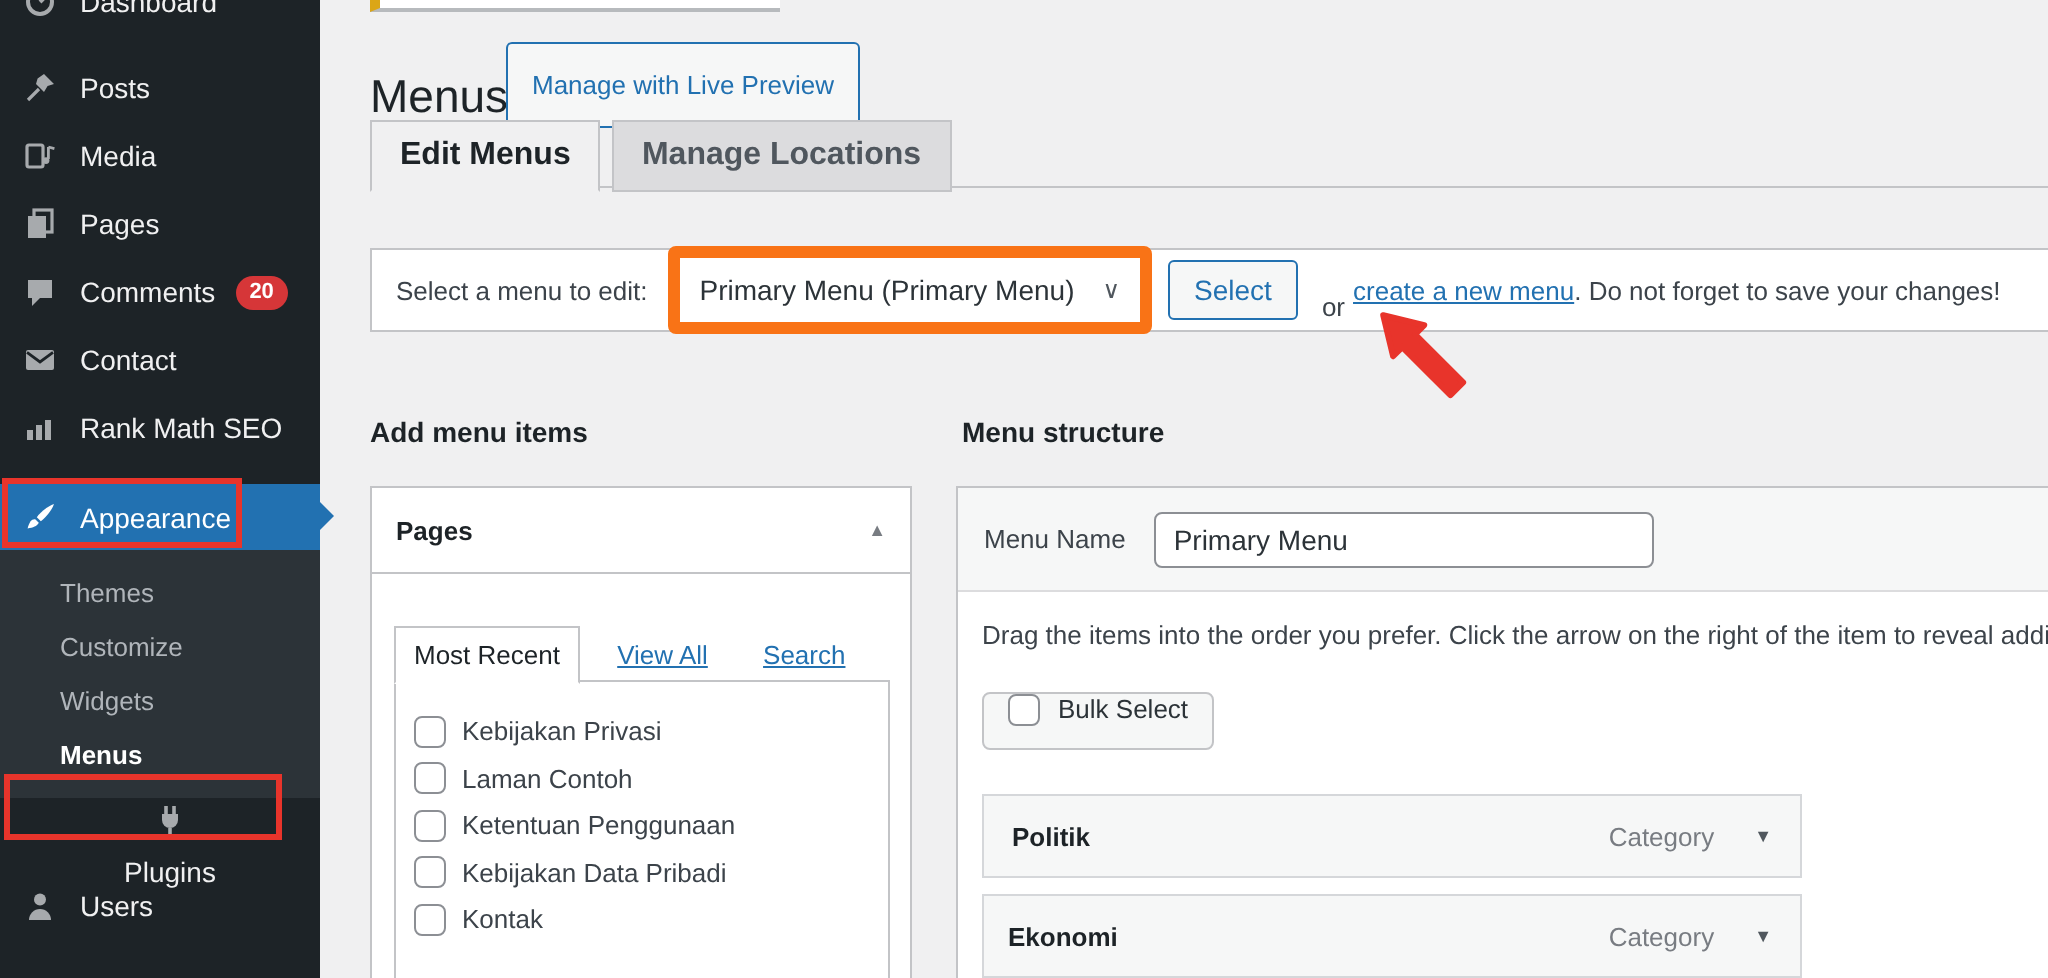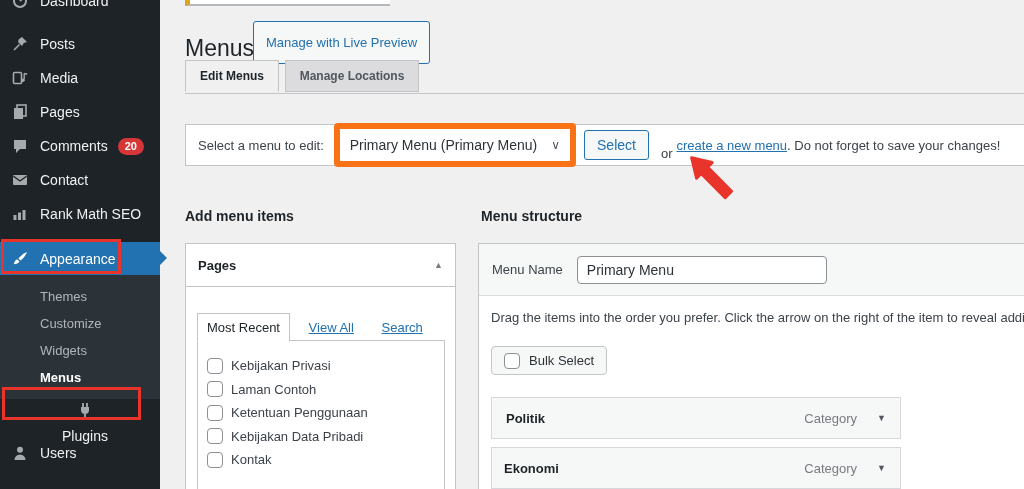--- a/index.html
+++ b/index.html
@@ -10,37 +10,37 @@
   .sidebar{position:absolute;left:0;top:0;width:160px;height:489px;background:#1d2327;z-index:2;}
   .sb-item{height:34px;display:flex;align-items:center;gap:10px;padding-left:10px;color:#f0f0f1;font-size:14px;cursor:pointer;box-sizing:border-box;}
   .sb-item .ic{width:20px;display:flex;justify-content:center;align-items:center;}
   .sb-item svg{fill:#a7aaad;stroke:#a7aaad;}
   .sb-dashboard{margin-top:-16px;}
   .sb-posts{margin-top:9px;}
   .sb-active{background:#2271b1;color:#fff;height:33px;margin-top:11px;}
   .sb-active svg{fill:#fff;stroke:#fff;}
   .badge{background:#d63638;color:#fff;border-radius:10px;font-size:11px;line-height:11px;padding:3px 7px;font-weight:700;}
   .submenu{background:#2c3338;padding:8px 0;}
-  .submenu-item{height:27px;display:flex;align-items:center;padding-left:40px;color:#b0b5ba;font-size:13px;cursor:pointer;}
+  .submenu-item{height:27px;display:flex;align-items:center;padding-left:30px;color:#b0b5ba;font-size:13px;cursor:pointer;}
   .submenu-current{color:#fff;font-weight:700;}
   .sb-arrow{position:absolute;left:160px;top:251px;width:0;height:0;border-top:7px solid transparent;border-bottom:7px solid transparent;border-left:7px solid #2271b1;z-index:3;}
 
   
   .red-box{position:absolute;border:3px solid #e8342b;z-index:10;pointer-events:none;}
   .red-box-appearance{left:1px;top:239px;width:114px;height:29px;}
   .red-box-menus{left:2px;top:387px;width:133px;height:27px;}
 
   
   .notice-remnant{position:absolute;left:185px;top:0;width:200px;height:4px;background:#fff;border-left:5px solid #dba617;border-bottom:2px solid #b7babd;}
   .page-title{position:absolute;left:185px;top:20px;font-size:23px;font-weight:400;color:#1d2327;line-height:27px;}
   .btn{display:inline-flex;align-items:center;background:#f6f7f7;border:1px solid #2271b1;border-radius:3px;color:#2271b1;font-size:13px;cursor:pointer;box-sizing:border-box;}
   .live-preview-btn{position:absolute;left:253px;top:21px;height:43px;padding:0 12px;}
 
   .nav-tab-wrapper{position:absolute;left:185px;top:60px;width:839px;height:34px;border-bottom:1px solid #c3c4c7;box-sizing:border-box;}
-  .nav-tab{display:inline-block;padding:8px 14px;font-size:12px;font-weight:600;color:#50575e;background:#dcdcde;border:1px solid #c3c4c7;margin:0 2px -1px 0;cursor:pointer;position:relative;}
+  .nav-tab{display:inline-block;padding:8px 14px;font-size:16px;font-weight:600;color:#50575e;background:#dcdcde;border:1px solid #c3c4c7;margin:0 2px -1px 0;cursor:pointer;position:relative;}
   .nav-tab-active{background:#f0f0f1;color:#1d2327;border-bottom:1px solid #f0f0f1;}
 
   .manage-box{position:absolute;left:185px;top:124px;width:870px;height:42px;background:#fff;border:1px solid #c3c4c7;box-sizing:border-box;display:flex;align-items:center;padding:0 12px;white-space:nowrap;}
   .manage-box .lbl{margin-right:10px;}
   .fake-select{display:inline-flex;align-items:center;border:6px solid #f97316;border-radius:4px;background:#fff;height:18px;padding:16px 10px;font-size:14px;color:#2c3338;cursor:pointer;box-sizing:border-box;}
   .fake-select .chev{margin-left:14px;color:#50575e;font-size:12px;}
   .select-btn{height:30px;padding:0 12px;margin-left:8px;font-size:14px;}
   .or-text{margin-left:12px;margin-top:16px;}
   .new-menu-link{color:#2271b1;text-decoration:underline;cursor:pointer;margin-left:4px;}
 
@@ -62,21 +62,21 @@
   .tabs-panel{margin:-1px 10px 0 11px;border:1px solid #c3c4c7;padding:13px 0 0 9px;height:150px;box-sizing:border-box;}
   .cb-row{display:flex;align-items:center;gap:8px;height:23.5px;color:#3c434a;}
   input.cb{appearance:none;-webkit-appearance:none;width:16px;height:16px;border:1px solid #8c8f94;border-radius:4px;background:#fff;margin:0;cursor:pointer;}
 
   
   .structure-box{position:absolute;left:478px;top:243px;width:562px;height:250px;background:#fff;border:1px solid #c3c4c7;box-sizing:border-box;}
   .structure-head{height:52px;background:#f6f7f7;border-bottom:1px solid #dcdcde;display:flex;align-items:center;padding:0 13px;gap:14px;box-sizing:border-box;}
   .menu-name-input{width:250px;height:28px;border:1px solid #8c8f94;border-radius:4px;font-size:14px;color:#2c3338;padding:0 9px;box-sizing:border-box;font-family:inherit;}
   .structure-body{padding:14px 10px 0 12px;}
   .drag-hint{white-space:nowrap;color:#3c434a;}
-  .bulk-select{display:inline-flex;align-items:center;gap:9px;margin-top:21px;background:#f6f7f7;border:1px solid #c3c4c7;border-radius:4px;height:29px;padding:0 12px;color:#2c3338;cursor:pointer;box-sizing:border-box;}
+  .bulk-select{display:inline-flex;gap:9px;margin-top:21px;background:#f6f7f7;border:1px solid #c3c4c7;border-radius:4px;height:29px;padding:0 12px;color:#2c3338;cursor:pointer;box-sizing:border-box;}
   .menu-item-row{width:410px;height:42px;background:#f6f7f7;border:1px solid #d5d7da;box-sizing:border-box;display:flex;align-items:center;justify-content:space-between;padding:0 14px;cursor:move;}
   .mi-politik{margin-top:22px;}
   .mi-ekonomi{margin-top:8px;padding-left:12px;}
   .menu-item-row .title{font-weight:700;color:#1d2327;}
   .menu-item-row .right{display:flex;align-items:center;gap:20px;}
   .menu-item-row .type{color:#787c82;}
   .menu-item-row .dd{color:#50575e;font-size:9px;cursor:pointer;}
 </style>
 </head>
 <body>

